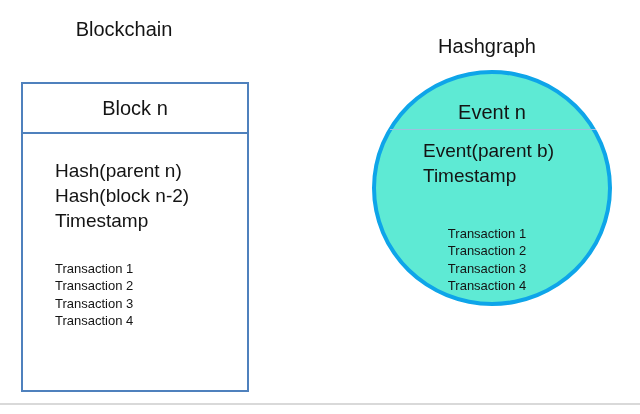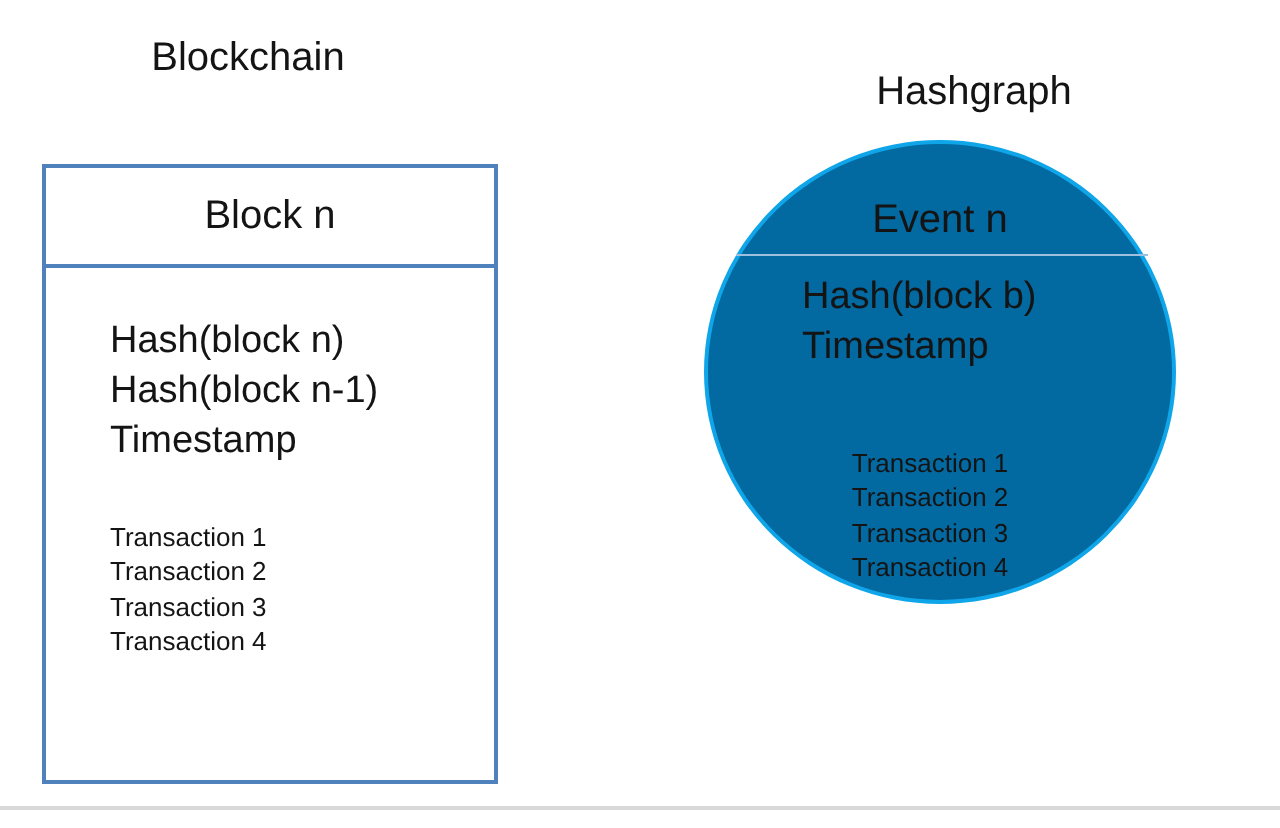--- a/index.html
+++ b/index.html
@@ -60,27 +60,27 @@
     left: 32px;
     top: 176px;
     font-size: 13px;
     line-height: 17.3px;
     white-space: nowrap;
   }
 
   
   #event-circle {
     position: absolute;
-    left: 352px;
+    left: 372px;
     top: 70px;
     width: 232px;   
     height: 228px;  
-    border: 2px solid #0ea5e9;
+    border: 4px solid #0ea5e9;
     border-radius: 50%;
-    background: #0369a1;
+    background: #5eead4;
   }
   #event-header {
     position: absolute;
     left: 0; right: 0;
     top: 26px;
     text-align: center;
     font-size: 20px;
     line-height: 24px;
   }
   #event-divider {
@@ -124,37 +124,37 @@
 
 <div id="canvas">
 
   <div id="blockchain-title" class="col-title">Blockchain</div>
 
   <div id="hashgraph-title" class="col-title">Hashgraph</div>
 
   <div id="block-rect">
     <div id="block-header">Block n</div>
     <div id="block-fields">
-      <div>Hash(block n)</div>
-      <div>Hash(block n-1)</div>
+      <div>Hash(parent n)</div>
+      <div>Hash(block n-2)</div>
       <div>Timestamp</div>
     </div>
     <div id="block-transactions">
       <div>Transaction 1</div>
       <div>Transaction 2</div>
       <div>Transaction 3</div>
       <div>Transaction 4</div>
     </div>
   </div>
 
   <div id="event-circle">
     <div id="event-header">Event n</div>
     <div id="event-divider"></div>
     <div id="event-fields">
-      <div>Hash(block b)</div>
+      <div>Event(parent b)</div>
       <div>Timestamp</div>
     </div>
     <div id="event-transactions">
       <div>Transaction 1</div>
       <div>Transaction 2</div>
       <div>Transaction 3</div>
       <div>Transaction 4</div>
     </div>
   </div>
 

